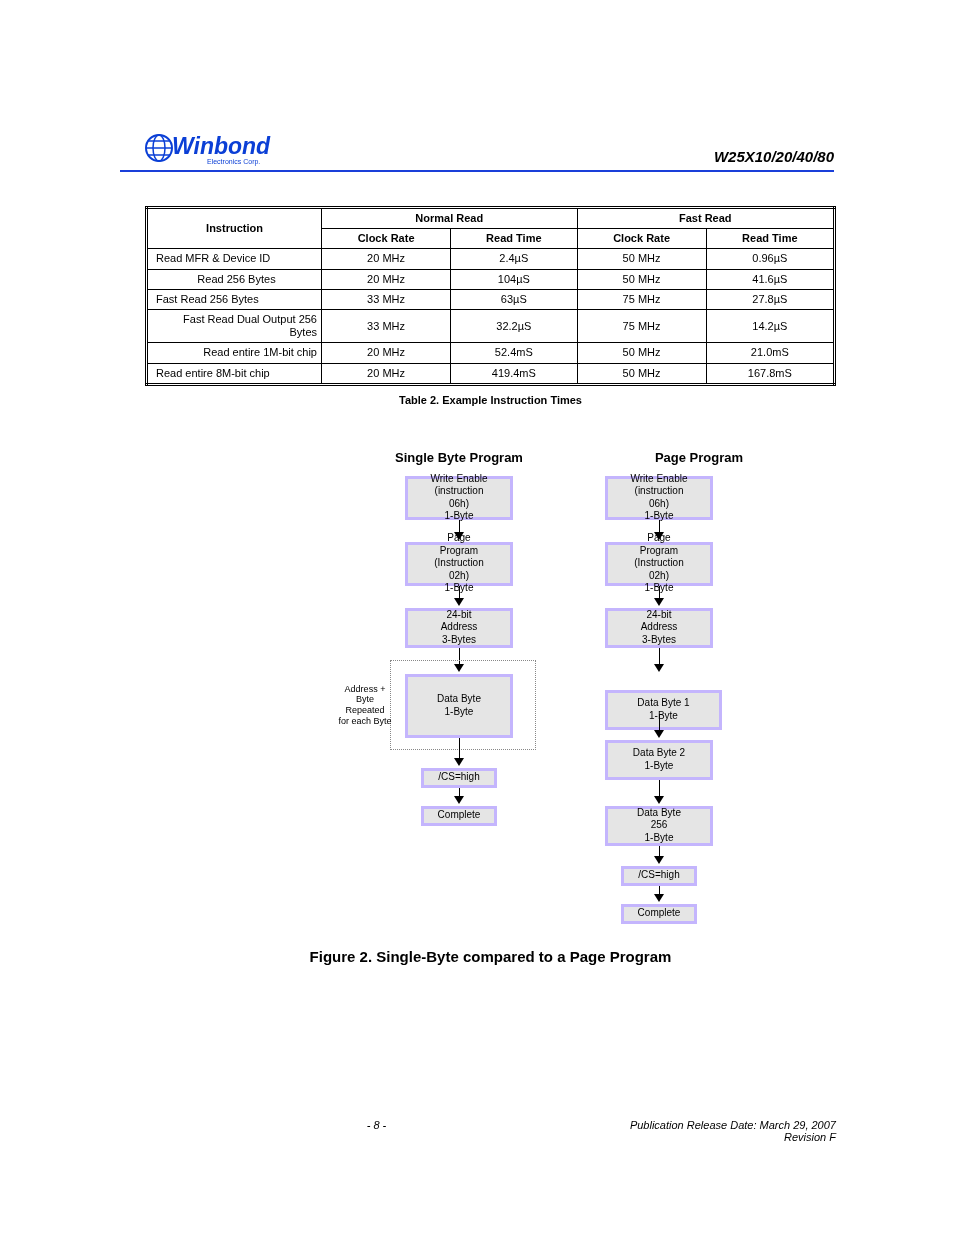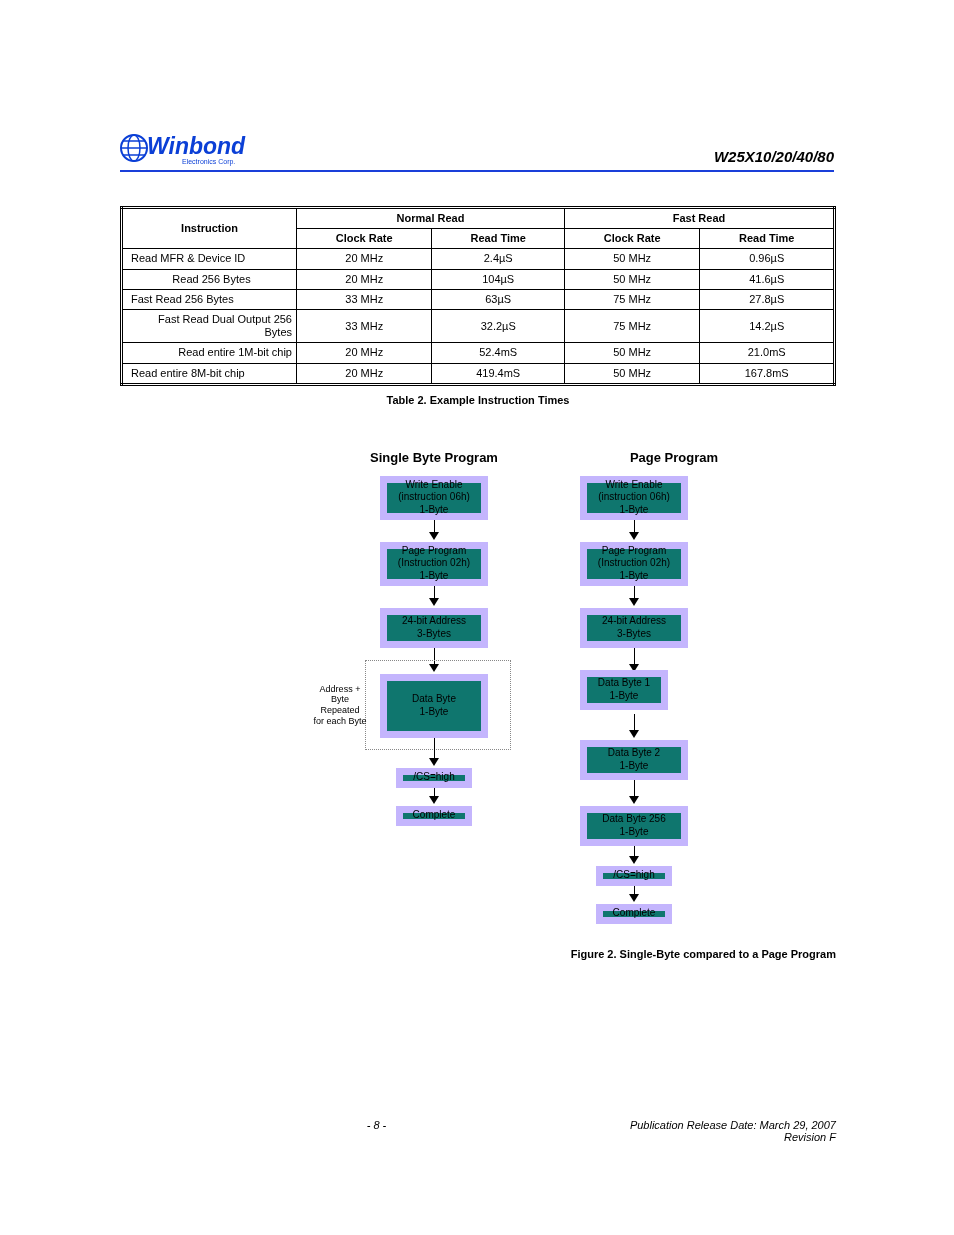--- a/index.html
+++ b/index.html
@@ -6,20 +6,21 @@
   body {
     width: 954px;
     height: 1235px;
     background: #fff;
     font-family: Arial, sans-serif;
     color: #000;
     position: relative;
   }
   .page-content {
     padding: 128px 118px 0 120px;
+    margin-left: 25px;
   }
   .logo-row {
     display: flex;
     align-items: flex-end;
     margin-bottom: 8px;
   }
   .logo-svg { width: 132px; height: 40px; }
   .hr-rule {
     position: absolute;
     left: 120px;
@@ -61,29 +62,29 @@
     position: absolute;
     font-size: 13px;
     font-weight: bold;
     text-align: center;
     width: 200px;
   }
   .flow-col-left { left: 214px; }
   .flow-col-right { left: 414px; }
   .fbox {
     position: absolute;
-    border: 7px solid #c4b5fd;
-    background: #0f766e;
+    border: 3px solid #c4b5fd;
+    background: #e5e5e5;
     font-size: 10px;
     line-height: 1.25;
     display: flex;
     align-items: center;
     justify-content: center;
     text-align: center;
-    padding: 3px 0;
+    padding: 3px 20px;
   }
   .dashed-wrap {
     position: absolute;
     border: 1px dotted #888;
   }
   .dashed-label {
     position: absolute;
     font-size: 9px;
     text-align: center;
     line-height: 1.2;
@@ -234,39 +235,39 @@
     <div class="arrow" style="left:509px;top:82px"></div>
 
     <div class="fbox" style="left:460px;top:92px;width:108px;height:44px">Page Program<br>(Instruction 02h)<br>1-Byte</div>
     <div class="vline" style="left:514px;top:136px;height:14px"></div>
     <div class="arrow" style="left:509px;top:148px"></div>
 
     <div class="fbox" style="left:460px;top:158px;width:108px;height:40px">24-bit Address<br>3-Bytes</div>
     <div class="vline" style="left:514px;top:198px;height:18px"></div>
     <div class="arrow" style="left:509px;top:214px"></div>
 
-    <div class="fbox" style="left:460px;top:220px;width:88px;height:40px">Data Byte 1<br>1-Byte</div>
+    <div class="fbox" style="left:460px;top:240px;width:117px;height:40px">Data Byte 1<br>1-Byte</div>
     <div class="vline" style="left:514px;top:264px;height:18px"></div>
     <div class="arrow" style="left:509px;top:280px"></div>
 
     <div class="fbox" style="left:460px;top:290px;width:108px;height:40px">Data Byte 2<br>1-Byte</div>
     <div class="vline" style="left:514px;top:330px;height:18px"></div>
     <div class="arrow" style="left:509px;top:346px"></div>
 
     <div class="fbox" style="left:460px;top:356px;width:108px;height:40px">Data Byte 256<br>1-Byte</div>
     <div class="vline" style="left:514px;top:396px;height:12px"></div>
     <div class="arrow" style="left:509px;top:406px"></div>
 
     <div class="fbox" style="left:476px;top:416px;width:76px;height:20px">/CS=high</div>
     <div class="vline" style="left:514px;top:436px;height:10px"></div>
     <div class="arrow" style="left:509px;top:444px"></div>
 
     <div class="fbox" style="left:476px;top:454px;width:76px;height:20px">Complete</div>
 
-    <div style="position:absolute;top:498px;left:0;right:0;text-align:right;font-size:11px;font-weight:bold">Figure 2.   Single-Byte compared to a Page Program</div>
+    <div style="position:absolute;top:498px;left:0;right:0;text-align:center;font-size:15px;font-weight:bold">Figure 2.   Single-Byte compared to a Page Program</div>
   </div>
 
 </div>
 
 <div class="page-footer">
   <span>&nbsp;</span>
   <span>- 8 -</span>
   <span style="text-align:right">
     <span style="display:block">Publication Release Date: March 29, 2007</span>
     <span style="display:block">Revision F</span>

